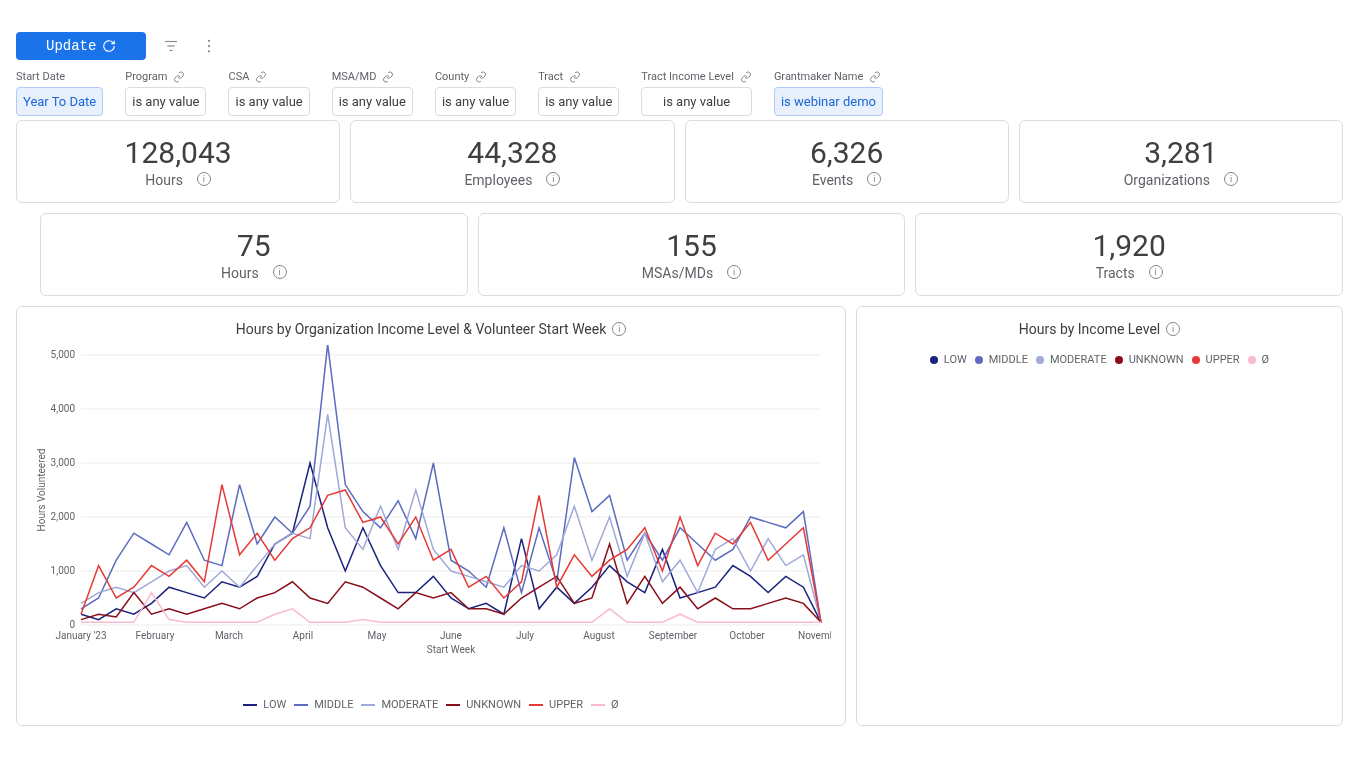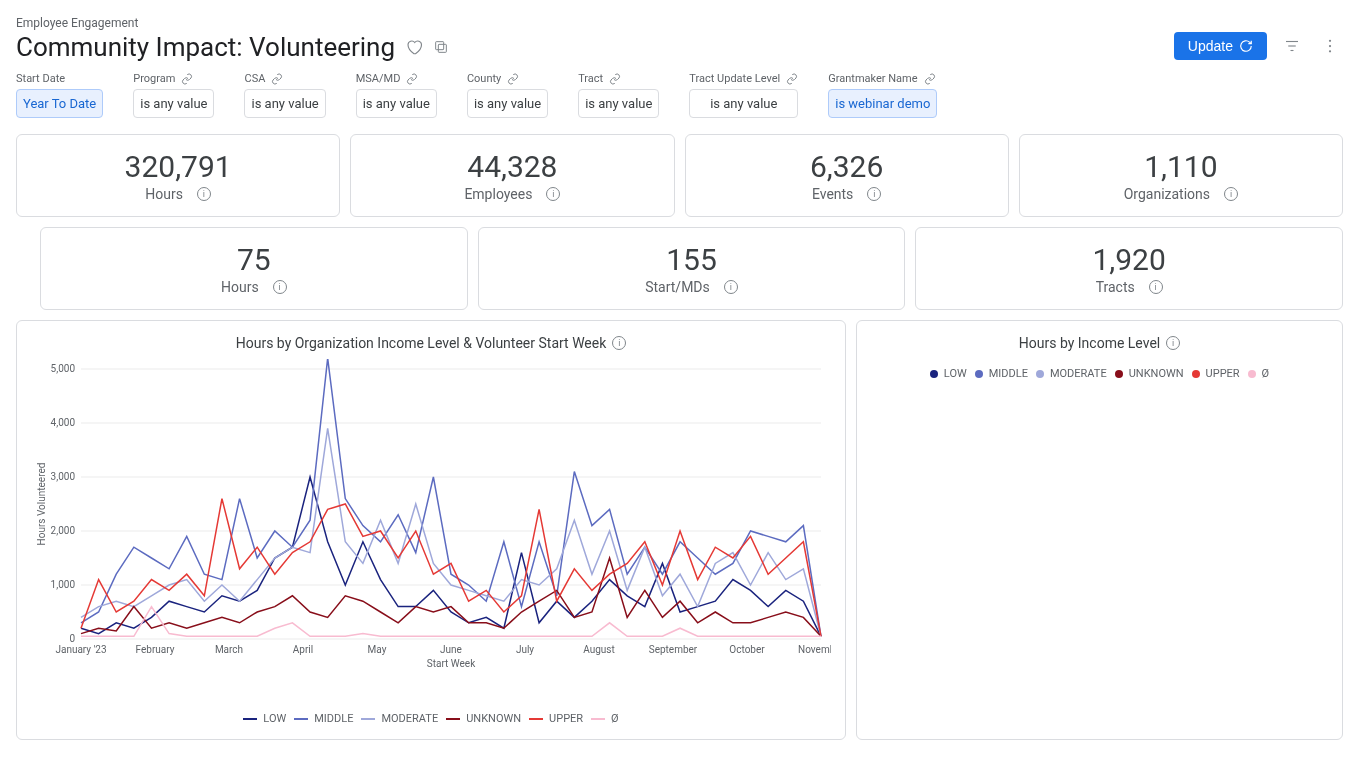--- a/index.html
+++ b/index.html
@@ -3,35 +3,35 @@
 <meta charset="utf-8">
 <style>
   * { box-sizing: border-box; margin: 0; padding: 0; }
   body { font-family: -apple-system, BlinkMacSystemFont, "Segoe UI", Roboto, "Helvetica Neue", Arial, sans-serif; background: #fff; color: #202124; padding: 16px; font-size: 14px; width: 1359px; }
   .header-row { display: flex; justify-content: space-between; align-items: flex-start; margin-bottom: 10px; }
   .breadcrumb { font-size: 12px; color: #5f6368; margin-bottom: 2px; }
   .title-row { display: flex; align-items: center; gap: 10px; }
   .page-title { font-size: 26px; font-weight: 400; color: #202124; }
   .title-icon { color: #80868b; cursor: pointer; }
   .header-actions { display: flex; align-items: center; gap: 12px; margin-top: 16px; }
-  .update-btn { background: #1a73e8; color: #fff; border: none; border-radius: 4px; padding: 6px 14px; font-size: 14px; font-weight: 500; display: flex; align-items: center; gap: 6px; cursor: pointer; }
+  .update-btn { background: #1a73e8; color: #fff; border: none; border-radius: 4px; padding: 6px 30px; font-size: 14px; font-weight: 500; display: flex; align-items: center; gap: 6px; cursor: pointer; font-family: Liberation Mono, monospace; }
   .icon-btn { background: none; border: none; color: #80868b; cursor: pointer; padding: 4px; }
-  .filters-row { display: flex; gap: 30px; margin-bottom: 16px; flex-wrap: wrap; }
+  .filters-row { display: flex; gap: 22px; margin-bottom: 4px; flex-wrap: wrap; }
   .filter-group { display: flex; flex-direction: column; gap: 4px; }
   .filter-label-row { display: flex; align-items: center; gap: 6px; }
   .filter-label { font-size: 11px; color: #5f6368; }
   .link-icon { color: #80868b; }
   .filter-chip { border: 1px solid #dadce0; border-radius: 4px; padding: 6px 6px; font-size: 13px; color: #3c4043; background: #fff; cursor: pointer; min-width: 80px; text-align: center; }
   .filter-chip.active { background: #e8f0fe; border-color: #aecbfa; color: #1967d2; }
   .kpi-grid { display: grid; gap: 10px; margin-bottom: 10px; }
   .kpi-row-4 { grid-template-columns: repeat(4, 1fr); }
   .kpi-row-3 { grid-template-columns: repeat(3, 1fr); padding-left: 24px; }
   .kpi-card { border: 1px solid #dadce0; border-radius: 6px; padding: 14px 10px; text-align: center; }
   .kpi-value { font-size: 30px; font-weight: 400; color: #3c4043; }
-  .kpi-label-row { display: flex; align-items: center; justify-content: center; gap: 14px; margin-top: 2px; }
+  .kpi-label-row { display: flex; align-items: flex-start; justify-content: center; gap: 14px; margin-top: 2px; }
   .kpi-label { font-size: 14px; color: #5f6368; }
   .info-icon { width: 14px; height: 14px; border: 1px solid #80868b; border-radius: 50%; display: inline-flex; align-items: center; justify-content: center; font-size: 9px; color: #80868b; cursor: pointer; }
   .charts-row { display: grid; grid-template-columns: 830px 1fr; gap: 10px; height: 420px; }
   .chart-card { border: 1px solid #dadce0; border-radius: 6px; padding: 14px; display: flex; flex-direction: column; }
   .chart-title-row { display: flex; align-items: center; justify-content: center; gap: 6px; margin-bottom: 8px; }
   .chart-title { font-size: 14px; color: #3c4043; text-align: center; }
   .chart-body { flex: 1; position: relative; }
   svg { display: block; }
   .legend-row { display: flex; justify-content: center; gap: 8px; flex-wrap: wrap; margin-top: 8px; font-size: 11px; color: #5f6368; }
   .legend-item { display: flex; align-items: center; gap: 6px; }
@@ -39,37 +39,20 @@
   .legend-dot { width: 8px; height: 8px; border-radius: 50%; }
   .axis-label { font-size: 10px; fill: #5f6368; }
   .tick-label { font-size: 10px; fill: #5f6368; }
   .gridline { stroke: #ebebeb; stroke-width: 1; }
   .slice-label { font-size: 11px; fill: #fff; font-weight: 500; }
 </style>
 </head>
 <body>
 
 <div class="header-row">
-  <div>
-    <div class="breadcrumb">Employee Engagement</div>
-    <div class="title-row">
-      <h1 class="page-title">Community Impact: Volunteering</h1>
-      <span class="title-icon">
-        <svg width="18" height="18" viewBox="0 0 24 24" fill="none" stroke="currentColor" stroke-width="1.5">
-            <path d="M12 21s-8-5.5-8-12a5 5 0 0 1 9-3 5 5 0 0 1 9 3c0 6.5-8 12-8 12z"></path>
-          </svg>
-      </span>
-      <span class="title-icon">
-        <svg width="16" height="16" viewBox="0 0 24 24" fill="none" stroke="currentColor" stroke-width="1.5">
-            <rect x="8" y="8" width="12" height="12" rx="1"></rect>
-            <rect x="4" y="4" width="12" height="12" rx="1"></rect>
-          </svg>
-      </span>
-    </div>
-  </div>
   <div class="header-actions">
     <button class="update-btn">
       <span>Update</span>
       <svg width="14" height="14" viewBox="0 0 24 24" fill="none" stroke="currentColor" stroke-width="2">
           <path d="M21 12a9 9 0 1 1-3-6.7L21 8"></path>
           <path d="M21 3v5h-5"></path>
         </svg>
     </button>
     <button class="icon-btn">
       <svg width="18" height="18" viewBox="0 0 24 24" fill="none" stroke="currentColor" stroke-width="1.5">
@@ -150,21 +133,21 @@
           <svg width="12" height="12" viewBox="0 0 24 24" fill="none" stroke="currentColor" stroke-width="2">
             <path d="M10 13a5 5 0 0 0 7 0l3-3a5 5 0 0 0-7-7l-1 1"></path>
             <path d="M14 11a5 5 0 0 0-7 0l-3 3a5 5 0 0 0 7 7l1-1"></path>
           </svg>
         </span>
       </div>
       <div class="filter-chip">is any value</div>
     </div>
     <div class="filter-group">
       <div class="filter-label-row">
-        <span class="filter-label">Tract Update Level</span>
+        <span class="filter-label">Tract Income Level</span>
         <span class="link-icon">
           <svg width="12" height="12" viewBox="0 0 24 24" fill="none" stroke="currentColor" stroke-width="2">
             <path d="M10 13a5 5 0 0 0 7 0l3-3a5 5 0 0 0-7-7l-1 1"></path>
             <path d="M14 11a5 5 0 0 0-7 0l-3 3a5 5 0 0 0 7 7l1-1"></path>
           </svg>
         </span>
       </div>
       <div class="filter-chip">is any value</div>
     </div>
     <div class="filter-group">
@@ -176,60 +159,60 @@
             <path d="M14 11a5 5 0 0 0-7 0l-3 3a5 5 0 0 0 7 7l1-1"></path>
           </svg>
         </span>
       </div>
       <div class="filter-chip active">is webinar demo</div>
     </div>
   </div>
 
 <div class="kpi-grid kpi-row-4" id="kpi-row-1">
     <div class="kpi-card">
-      <div class="kpi-value">320,791</div>
+      <div class="kpi-value">128,043</div>
       <div class="kpi-label-row">
         <span class="kpi-label">Hours</span>
         <span class="info-icon">i</span>
       </div>
     </div>
     <div class="kpi-card">
       <div class="kpi-value">44,328</div>
       <div class="kpi-label-row">
         <span class="kpi-label">Employees</span>
         <span class="info-icon">i</span>
       </div>
     </div>
     <div class="kpi-card">
       <div class="kpi-value">6,326</div>
       <div class="kpi-label-row">
         <span class="kpi-label">Events</span>
         <span class="info-icon">i</span>
       </div>
     </div>
     <div class="kpi-card">
-      <div class="kpi-value">1,110</div>
+      <div class="kpi-value">3,281</div>
       <div class="kpi-label-row">
         <span class="kpi-label">Organizations</span>
         <span class="info-icon">i</span>
       </div>
     </div>
   </div>
 <div class="kpi-grid kpi-row-3" id="kpi-row-2">
     <div class="kpi-card">
       <div class="kpi-value">75</div>
       <div class="kpi-label-row">
         <span class="kpi-label">Hours</span>
         <span class="info-icon">i</span>
       </div>
     </div>
     <div class="kpi-card">
       <div class="kpi-value">155</div>
       <div class="kpi-label-row">
-        <span class="kpi-label">Start/MDs</span>
+        <span class="kpi-label">MSAs/MDs</span>
         <span class="info-icon">i</span>
       </div>
     </div>
     <div class="kpi-card">
       <div class="kpi-value">1,920</div>
       <div class="kpi-label-row">
         <span class="kpi-label">Tracts</span>
         <span class="info-icon">i</span>
       </div>
     </div>

